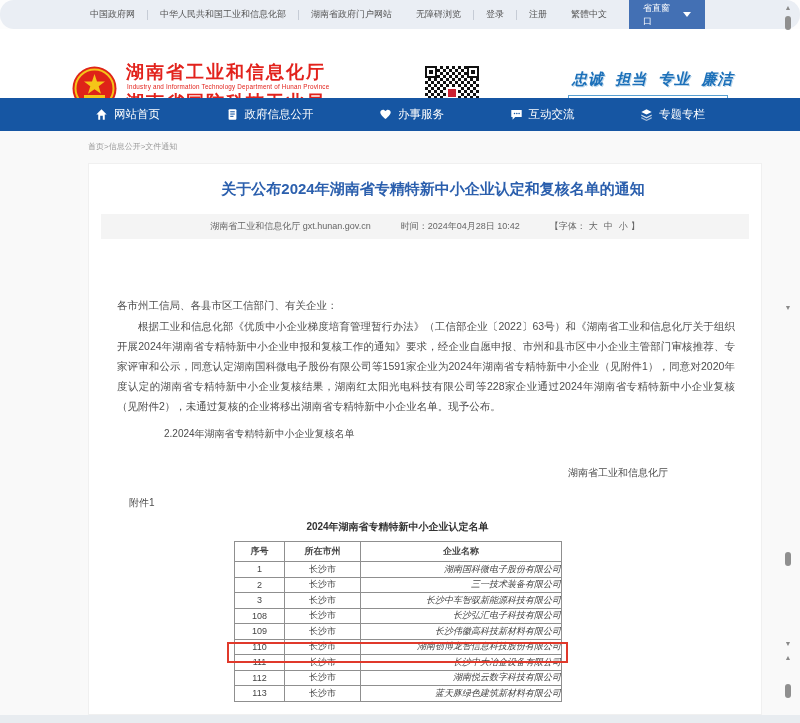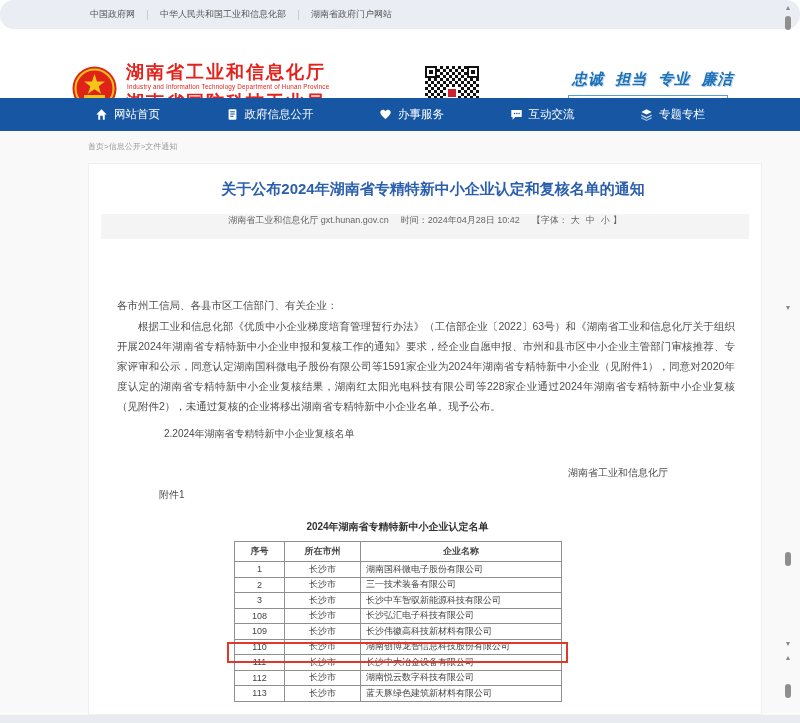--- a/index.html
+++ b/index.html
@@ -55,43 +55,43 @@
 
   
   #pagebg { position:absolute; left:0; top:131px; width:800px; height:584px; background:#f9f9f9; }
   #breadcrumb { position:absolute; left:88px; top:141px; font-size:8px; color:#999; cursor:pointer; }
   #card { position:absolute; left:88px; top:163px; width:674px; height:552px; background:#fff;
     border:1px solid #f0f0f0; overflow:hidden; }
 
   #art-title { position:absolute; left:8px; top:16px; width:100%; text-align:center;
     font-size:15px; font-weight:bold; color:#2b5fad; }
   #metabar { position:absolute; left:12px; top:50px; width:648px; height:25px; background:#f4f4f4;
-    display:flex; justify-content:center; font-size:9px; color:#666; }
-  .meta-gap { margin-left:12px; }
+    display:flex; align-items:center; justify-content:center; font-size:9px; color:#666; }
+  .meta-gap { margin-left:30px; }
   .font-size-opt { margin:0 3px; cursor:pointer; }
 
   #docnum { position:absolute; left:0; top:95px; width:100%; text-align:center;
     font-size:10px; color:#555; }
   #salutation { position:absolute; left:28px; top:135px; font-size:10.5px; color:#4d4d4d; }
   #bodytext { position:absolute; left:28px; top:152px; width:618px; font-size:10.5px; color:#4d4d4d;
     line-height:20px; text-indent:2em; text-align:justify; }
   #attach { position:absolute; left:40px; top:238px; font-size:10px; color:#4d4d4d; cursor:pointer; }
   #attach2 { position:absolute; left:75px; top:263px; font-size:10px; color:#4d4d4d; cursor:pointer; }
   #signature { position:absolute; right:58px; top:298px; width:170px; text-align:center;
     font-size:10px; color:#4d4d4d; line-height:22px; }
-  #appendix1 { position:absolute; left:40px; top:324px; font-size:10px; color:#4d4d4d;margin-left:30px; }
+  #appendix1 { position:absolute; left:40px; top:332px; font-size:10px; color:#4d4d4d; }
 
   #tbl-title { position:absolute; left:145px; top:356px; width:327px; text-align:center;
     font-size:10px; font-weight:bold; color:#333; }
   #tbl-wrap { position:absolute; left:145px; top:377px; width:327px; }
   table { border-collapse:collapse; width:327px; table-layout:fixed; }
   th,td { border:1px solid #8f8f8f; font-size:9px; color:#444; overflow:hidden; white-space:nowrap; }
   th { height:20px; font-weight:bold; text-align:center; background:#fff; }
   td { height:15.5px; text-align:center; }
-  td.co { text-align:left; padding-left:5px; }
+  td.co { text-align:right; padding-left:5px;font-style:italic; }
   col.c-no { width:50px; } col.c-city { width:76px; } col.c-name { width:201px; }
   #hl-box { position:absolute; left:-7px; width:341px; height:21px;
     border:2px solid #e0392b; pointer-events:none; }
 
   #footerstrip { position:absolute; left:0; top:715px; width:800px; height:8px; background:#e8ecf0; }
 
   
   .sb-arrow { position:absolute; font-size:7px; color:#8a8a8a; width:12px; text-align:center;
     cursor:pointer; line-height:8px; }
   .sb-thumb { position:absolute; width:6px; height:14px; background:#8f8f8f; border-radius:3px;
@@ -102,20 +102,32 @@
 
 <div id="stage">
 
   <div id="topbar">
     <div class="tb-left">
       <span class="tb-link">中国政府网</span>
       <span class="tb-sep"></span>
       <span class="tb-link">中华人民共和国工业和信息化部</span>
       <span class="tb-sep"></span>
       <span class="tb-link">湖南省政府门户网站</span>
+    </div>
+    <div class="tb-right">
+      <span class="tb-link">无障碍浏览</span>
+      <span class="tb-sep"></span>
+      <span class="tb-link">登录</span>
+      <span class="tb-sep"></span>
+      <span class="tb-link">注册</span>
+      <span class="tb-link">繁體中文</span>
+      <span class="gov-btn">
+        <span>省直窗口</span>
+        <span class="tri"></span>
+      </span>
     </div>
   </div>
 
   <div id="header">
     <div id="emblem">
       <svg viewBox="0 0 45 45">
         <circle cx="22.5" cy="22.5" r="22" fill="#df2318"></circle>
         <circle cx="22.5" cy="22.5" r="18.5" fill="none" stroke="#f6c row518" stroke-width="0"></circle>
         <circle cx="22.5" cy="22.5" r="19" fill="none" stroke="#f5c518" stroke-width="2"></circle>
         <path d="M22.5 8 L25 15.5 L33 15.5 L26.7 20.2 L29 27.8 L22.5 23.2 L16 27.8 L18.3 20.2 L12 15.5 L20 15.5 Z" fill="#f5c518"></path>

